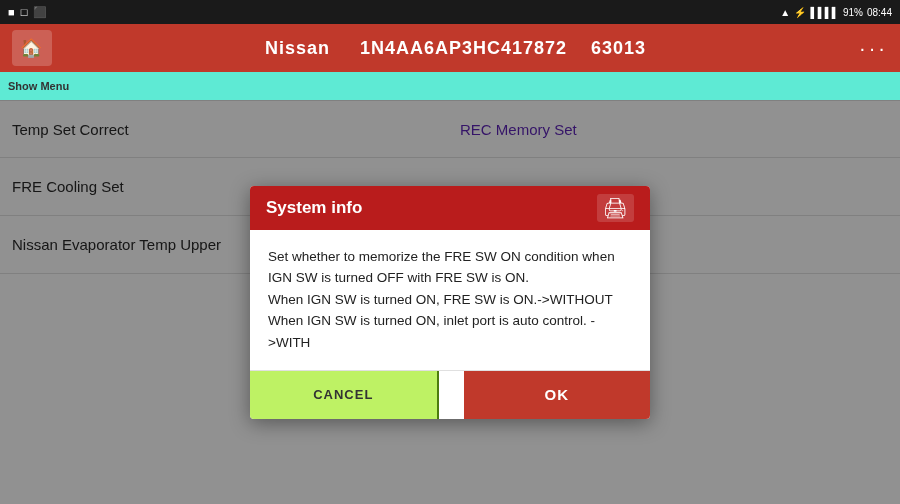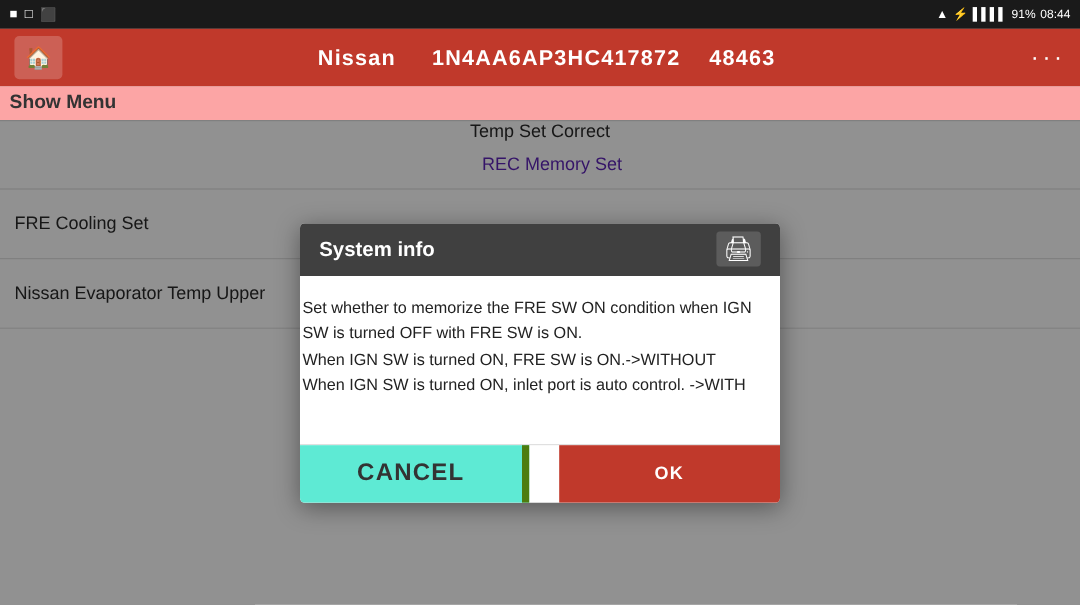--- a/index.html
+++ b/index.html
@@ -55,25 +55,25 @@
     }
     .header-more {
       font-size: 20px;
       letter-spacing: 3px;
       cursor: pointer;
     }
 
     
     .breadcrumb {
       height: 28px;
-      background: #fca5a5;
+      background: #5eead4;
       display: flex;
       align-items: center;
       padding: 0 8px;
-      font-size: 16px;
+      font-size: 11px;
       color: #cc0000;
     }
     .breadcrumb-label {
       color: #333;
       margin-right: 4px;
       font-weight: bold;
     }
 
     
     .main-content {
@@ -85,21 +85,20 @@
     
     .table-row {
       height: 58px;
       display: flex;
       align-items: center;
       border-bottom: 1px solid #b8b8b8;
       padding: 0 12px;
     }
     .table-row:first-child {
       border-top: 1px solid #b8b8b8;
-      flex-direction: column;
     }
     .row-left {
       flex: 1;
       font-size: 15px;
       color: #222;
     }
     .row-right {
       flex: 1;
       font-size: 15px;
       color: #4c1d95;
@@ -120,58 +119,58 @@
 
     
     .dialog {
       background: white;
       border-radius: 4px;
       width: 400px;
       overflow: hidden;
       box-shadow: 0 4px 20px rgba(0,0,0,0.4);
     }
     .dialog-header {
-      background: #404040;
+      background: #b91c1c;
       height: 44px;
       display: flex;
       align-items: center;
       justify-content: space-between;
       padding: 0 16px;
     }
     .dialog-title {
       color: white;
       font-size: 17px;
       font-weight: bold;
     }
     .dialog-print-icon {
       color: white;
       font-size: 20px;
       cursor: pointer;
       background: rgba(255,255,255,0.15);
       border-radius: 3px;
       padding: 2px 6px;
     }
     .dialog-body {
-      padding: 16px 2px;
+      padding: 16px 18px;
       font-size: 13.5px;
       color: #222;
       line-height: 1.6;
       min-height: 140px;
     }
     .dialog-footer {
       display: flex;
       border-top: 1px solid #e0e0e0;
     }
     .btn-cancel {
       flex: 1;
       height: 48px;
-      background: #5eead4;
+      background: #bef264;
       border: none;
-      border-right: 6px solid #4d7c0f;
-      font-size: 20px;
+      border-right: 2px solid #4d7c0f;
+      font-size: 13px;
       font-weight: bold;
       color: #333;
       cursor: pointer;
       letter-spacing: 1px;
     }
     .btn-ok {
       flex: 1;
       height: 48px;
       background: #c0392b;
       border: none;
@@ -203,21 +202,21 @@
 
 <div class="header-bar">
   <div class="header-home">
     <span>🏠</span>
   </div>
   <div class="header-title">
     <span>Nissan</span>
     &nbsp;&nbsp;&nbsp;
     <span>1N4AA6AP3HC417872</span>
     &nbsp;&nbsp;
-    <span>48463</span>
+    <span>63013</span>
   </div>
   <div class="header-more">···</div>
 </div>
 
 <div class="breadcrumb">
   <span class="breadcrumb-label">Show Menu</span>
 </div>
 
 <div class="main-content">
 

